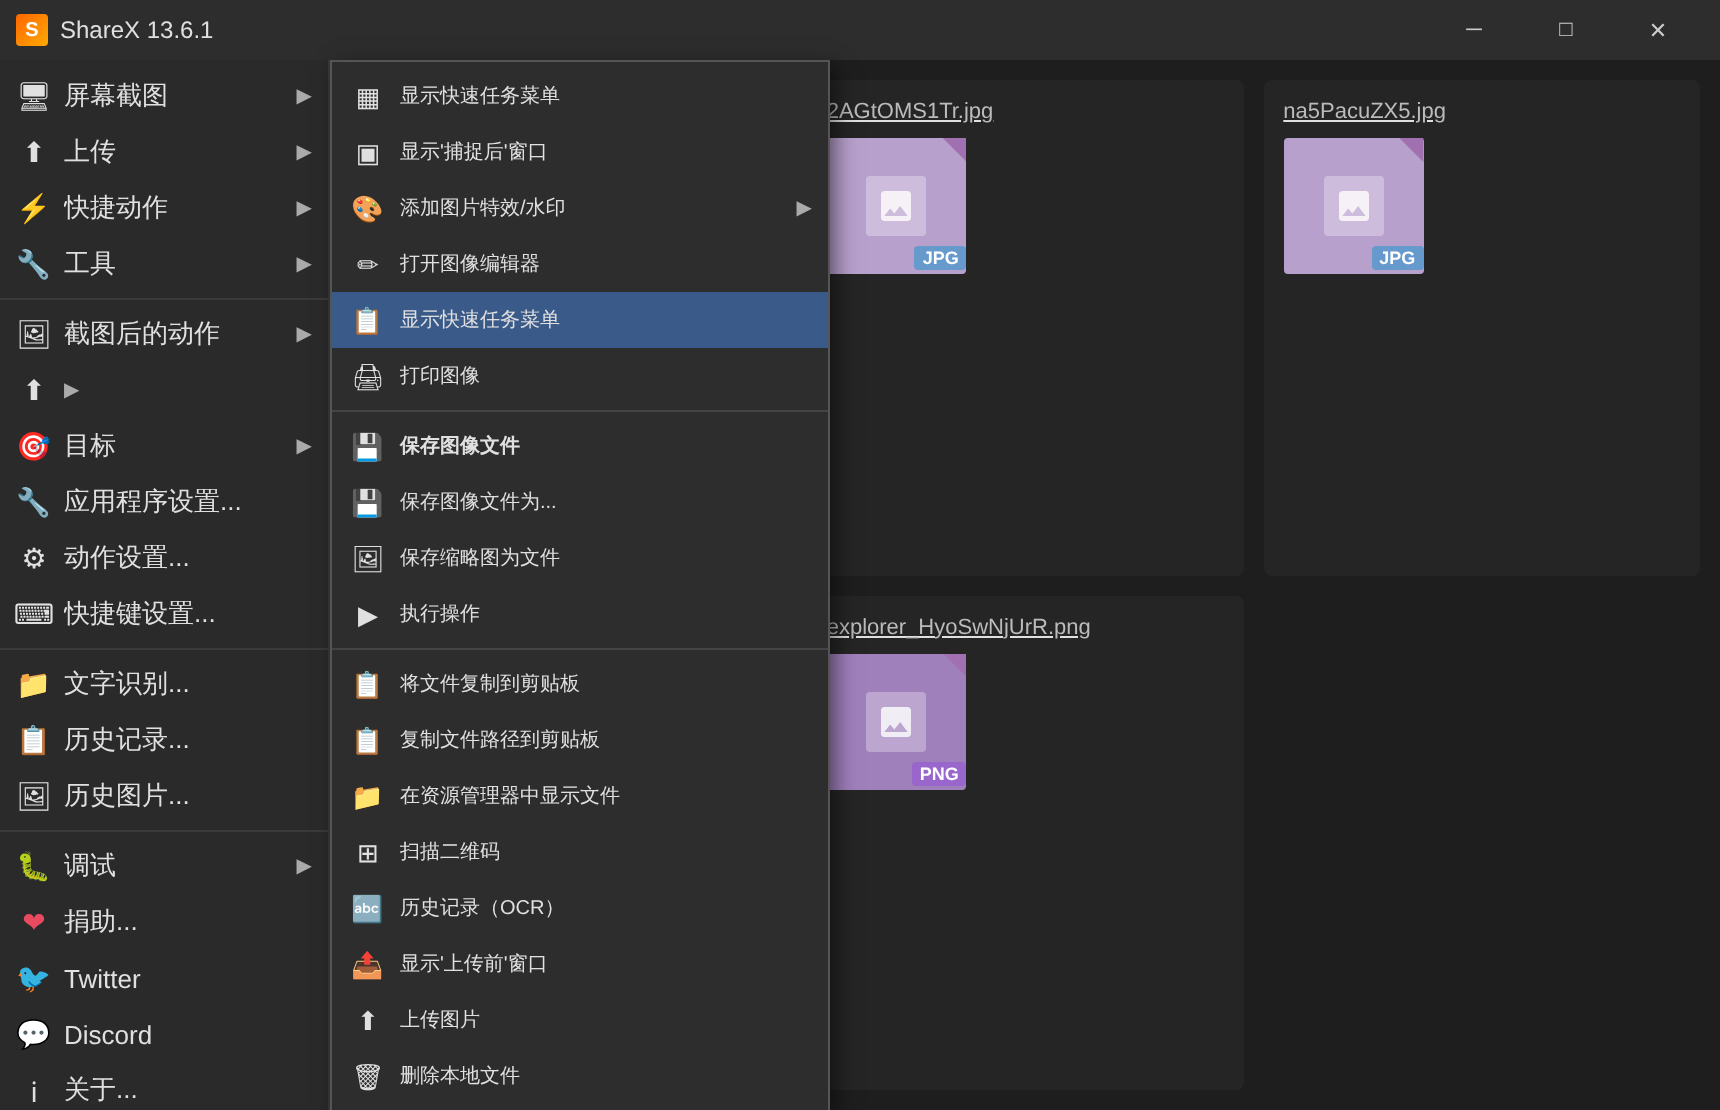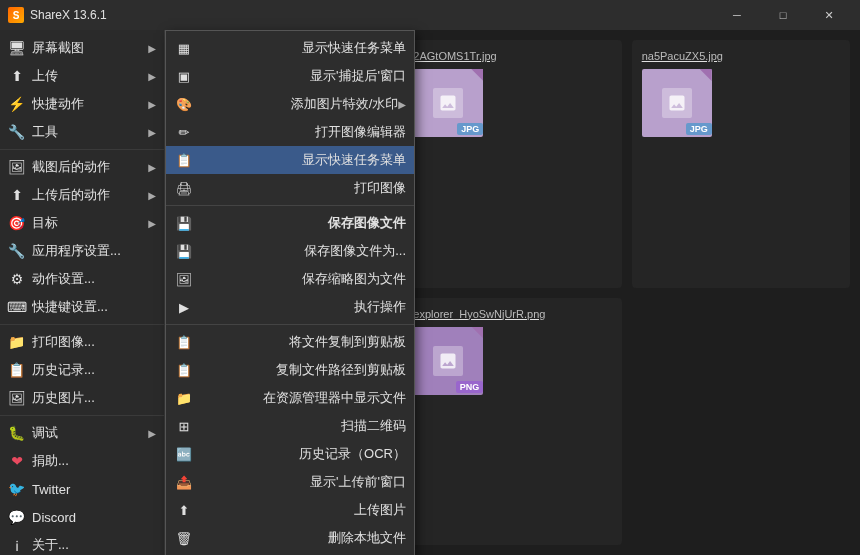--- a/index.html
+++ b/index.html
@@ -222,22 +222,21 @@
       height: 20px;
       margin-right: 6px;
       flex-shrink: 0;
       display: flex;
       align-items: center;
       justify-content: center;
       font-size: 13px;
     }
     .ctx-label {
       flex: 1;
-      font-size: 13px;
-      text-align: right;
+      font-size: 10px;
     }
     .ctx-arrow {
       font-size: 10px;
       color: #aaa;
     }
     .ctx-separator {
       height: 1px;
       background: #444;
       margin: 3px 0;
     }
@@ -280,21 +279,20 @@
       <span class="arrow">▶</span>
     </div>
     <div class="menu-separator"></div>
     <div class="menu-item">
       <span class="item-icon">🖼</span>
       <span class="item-label">截图后的动作</span>
       <span class="arrow">▶</span>
     </div>
     <div class="menu-item">
       <span class="item-icon">⬆</span>
-      <span class="item-label">上传后的动作</span>
       <span class="arrow">▶</span>
     </div>
     <div class="menu-item">
       <span class="item-icon">🎯</span>
       <span class="item-label">目标</span>
       <span class="arrow">▶</span>
     </div>
     <div class="menu-item">
       <span class="item-icon">🔧</span>
       <span class="item-label">应用程序设置...</span>
@@ -303,21 +301,21 @@
       <span class="item-icon">⚙</span>
       <span class="item-label">动作设置...</span>
     </div>
     <div class="menu-item">
       <span class="item-icon">⌨</span>
       <span class="item-label">快捷键设置...</span>
     </div>
     <div class="menu-separator"></div>
     <div class="menu-item">
       <span class="item-icon">📁</span>
-      <span class="item-label">打印图像...</span>
+      <span class="item-label">文字识别...</span>
     </div>
     <div class="menu-item">
       <span class="item-icon">📋</span>
       <span class="item-label">历史记录...</span>
     </div>
     <div class="menu-item">
       <span class="item-icon">🖼</span>
       <span class="item-label">历史图片...</span>
     </div>
     <div class="menu-separator"></div>

